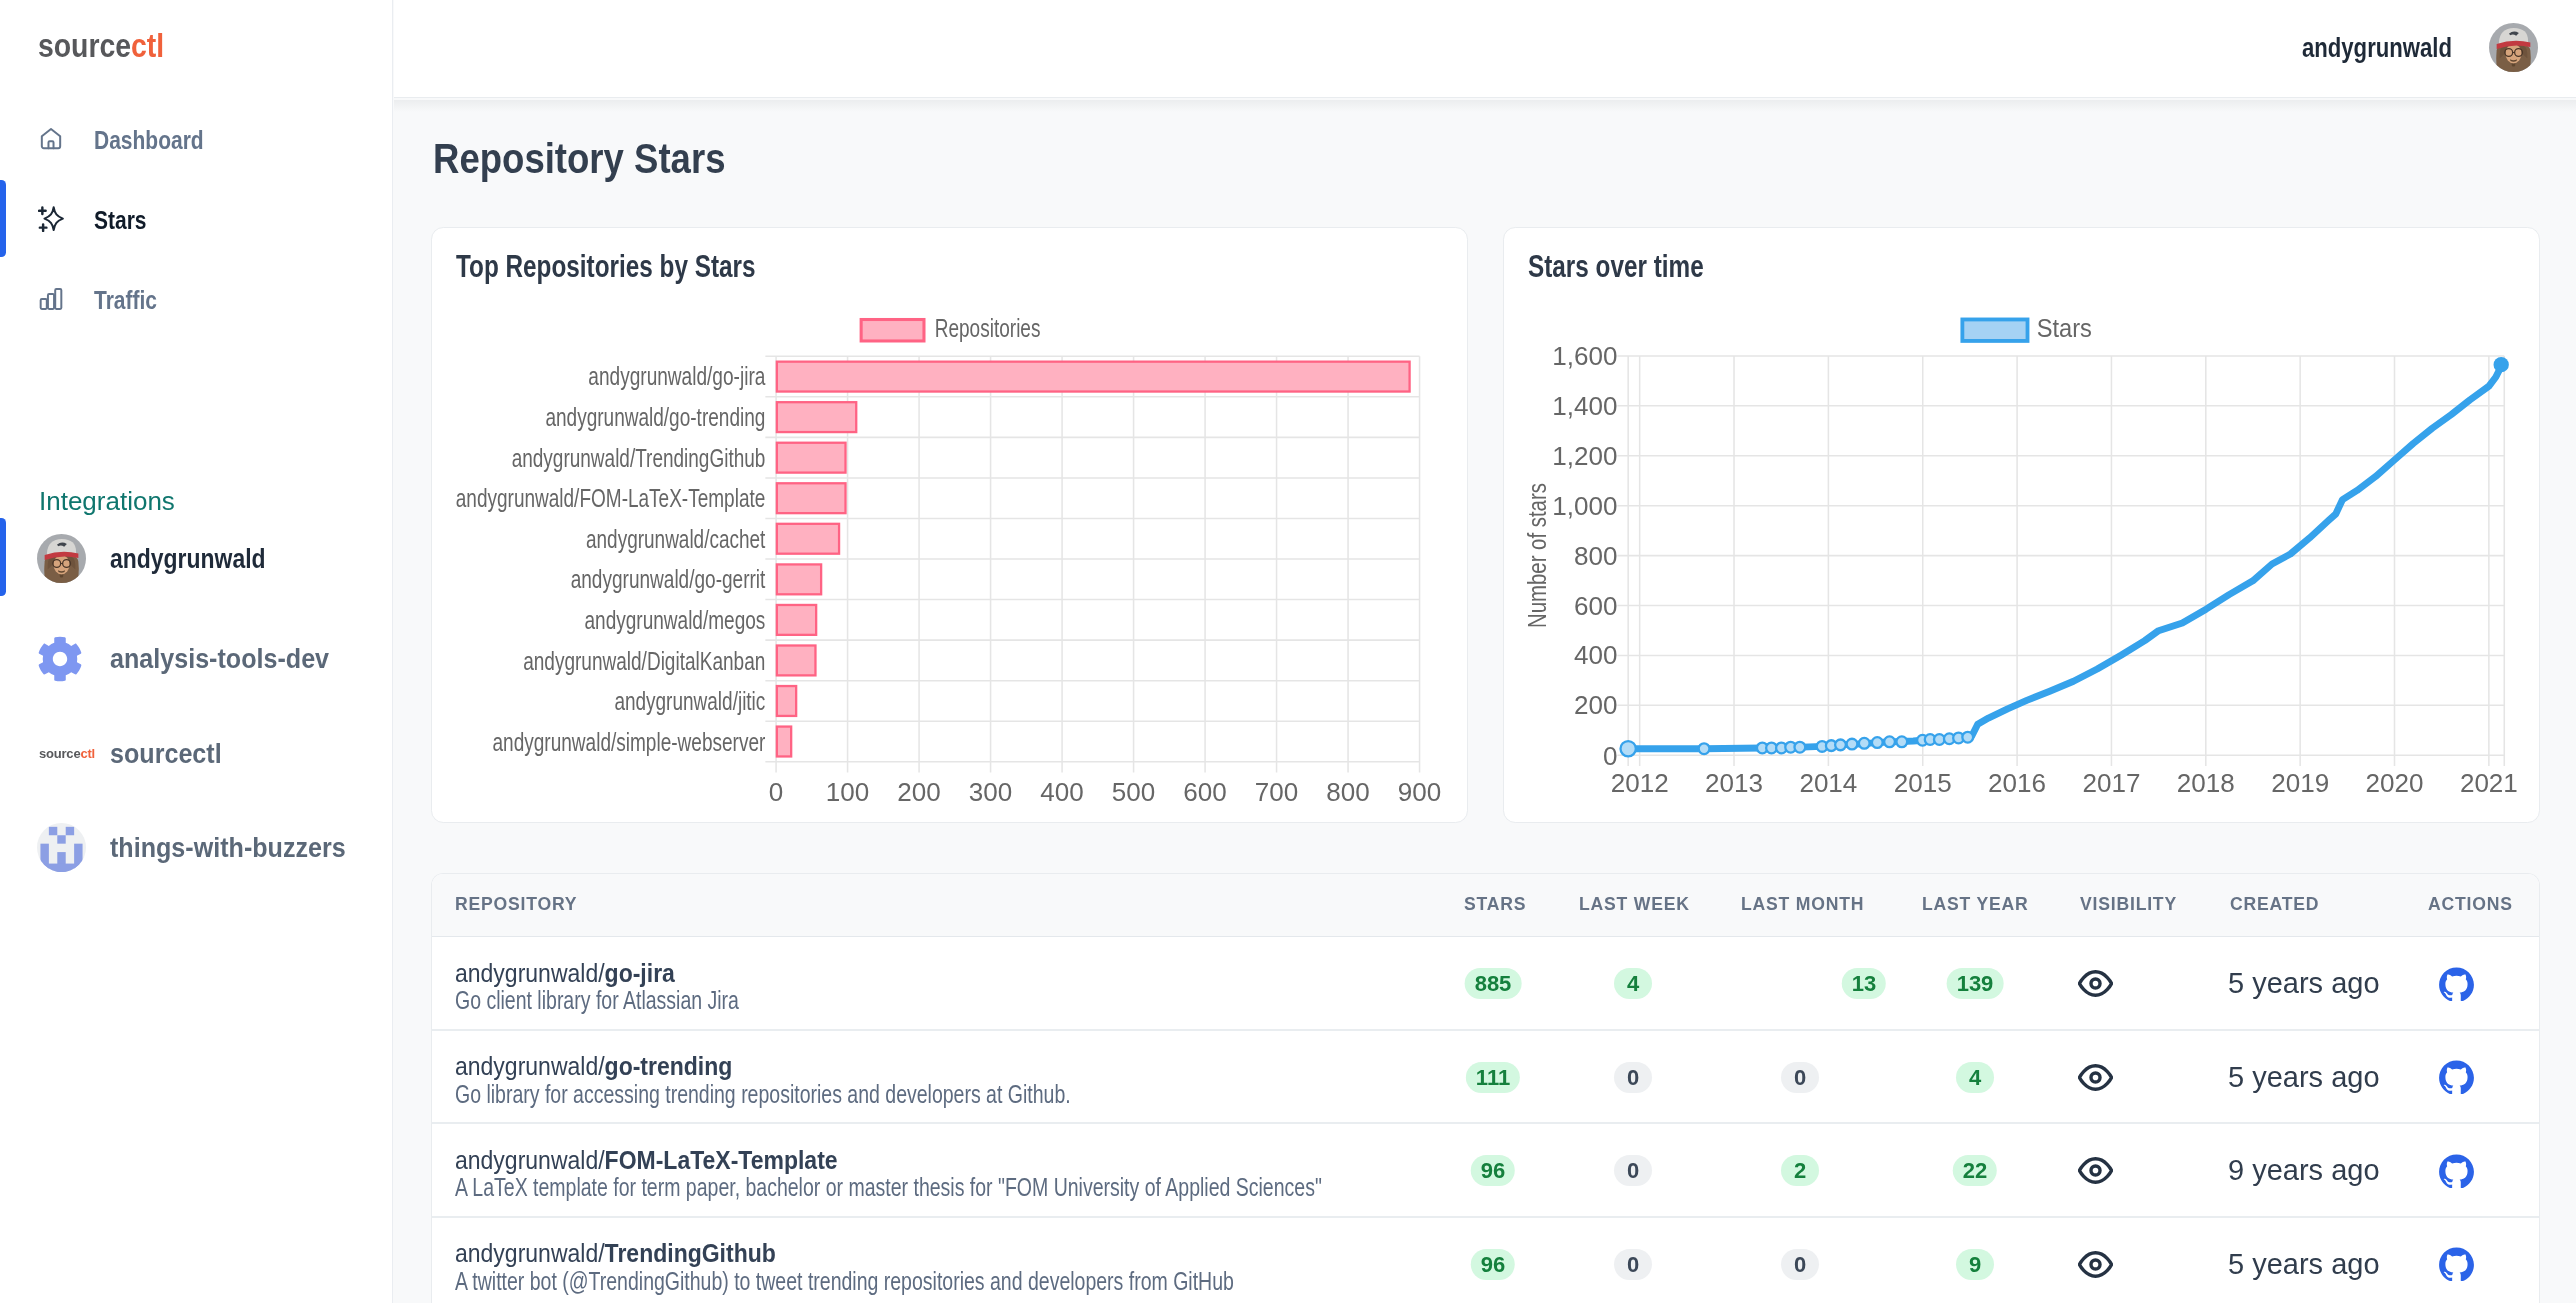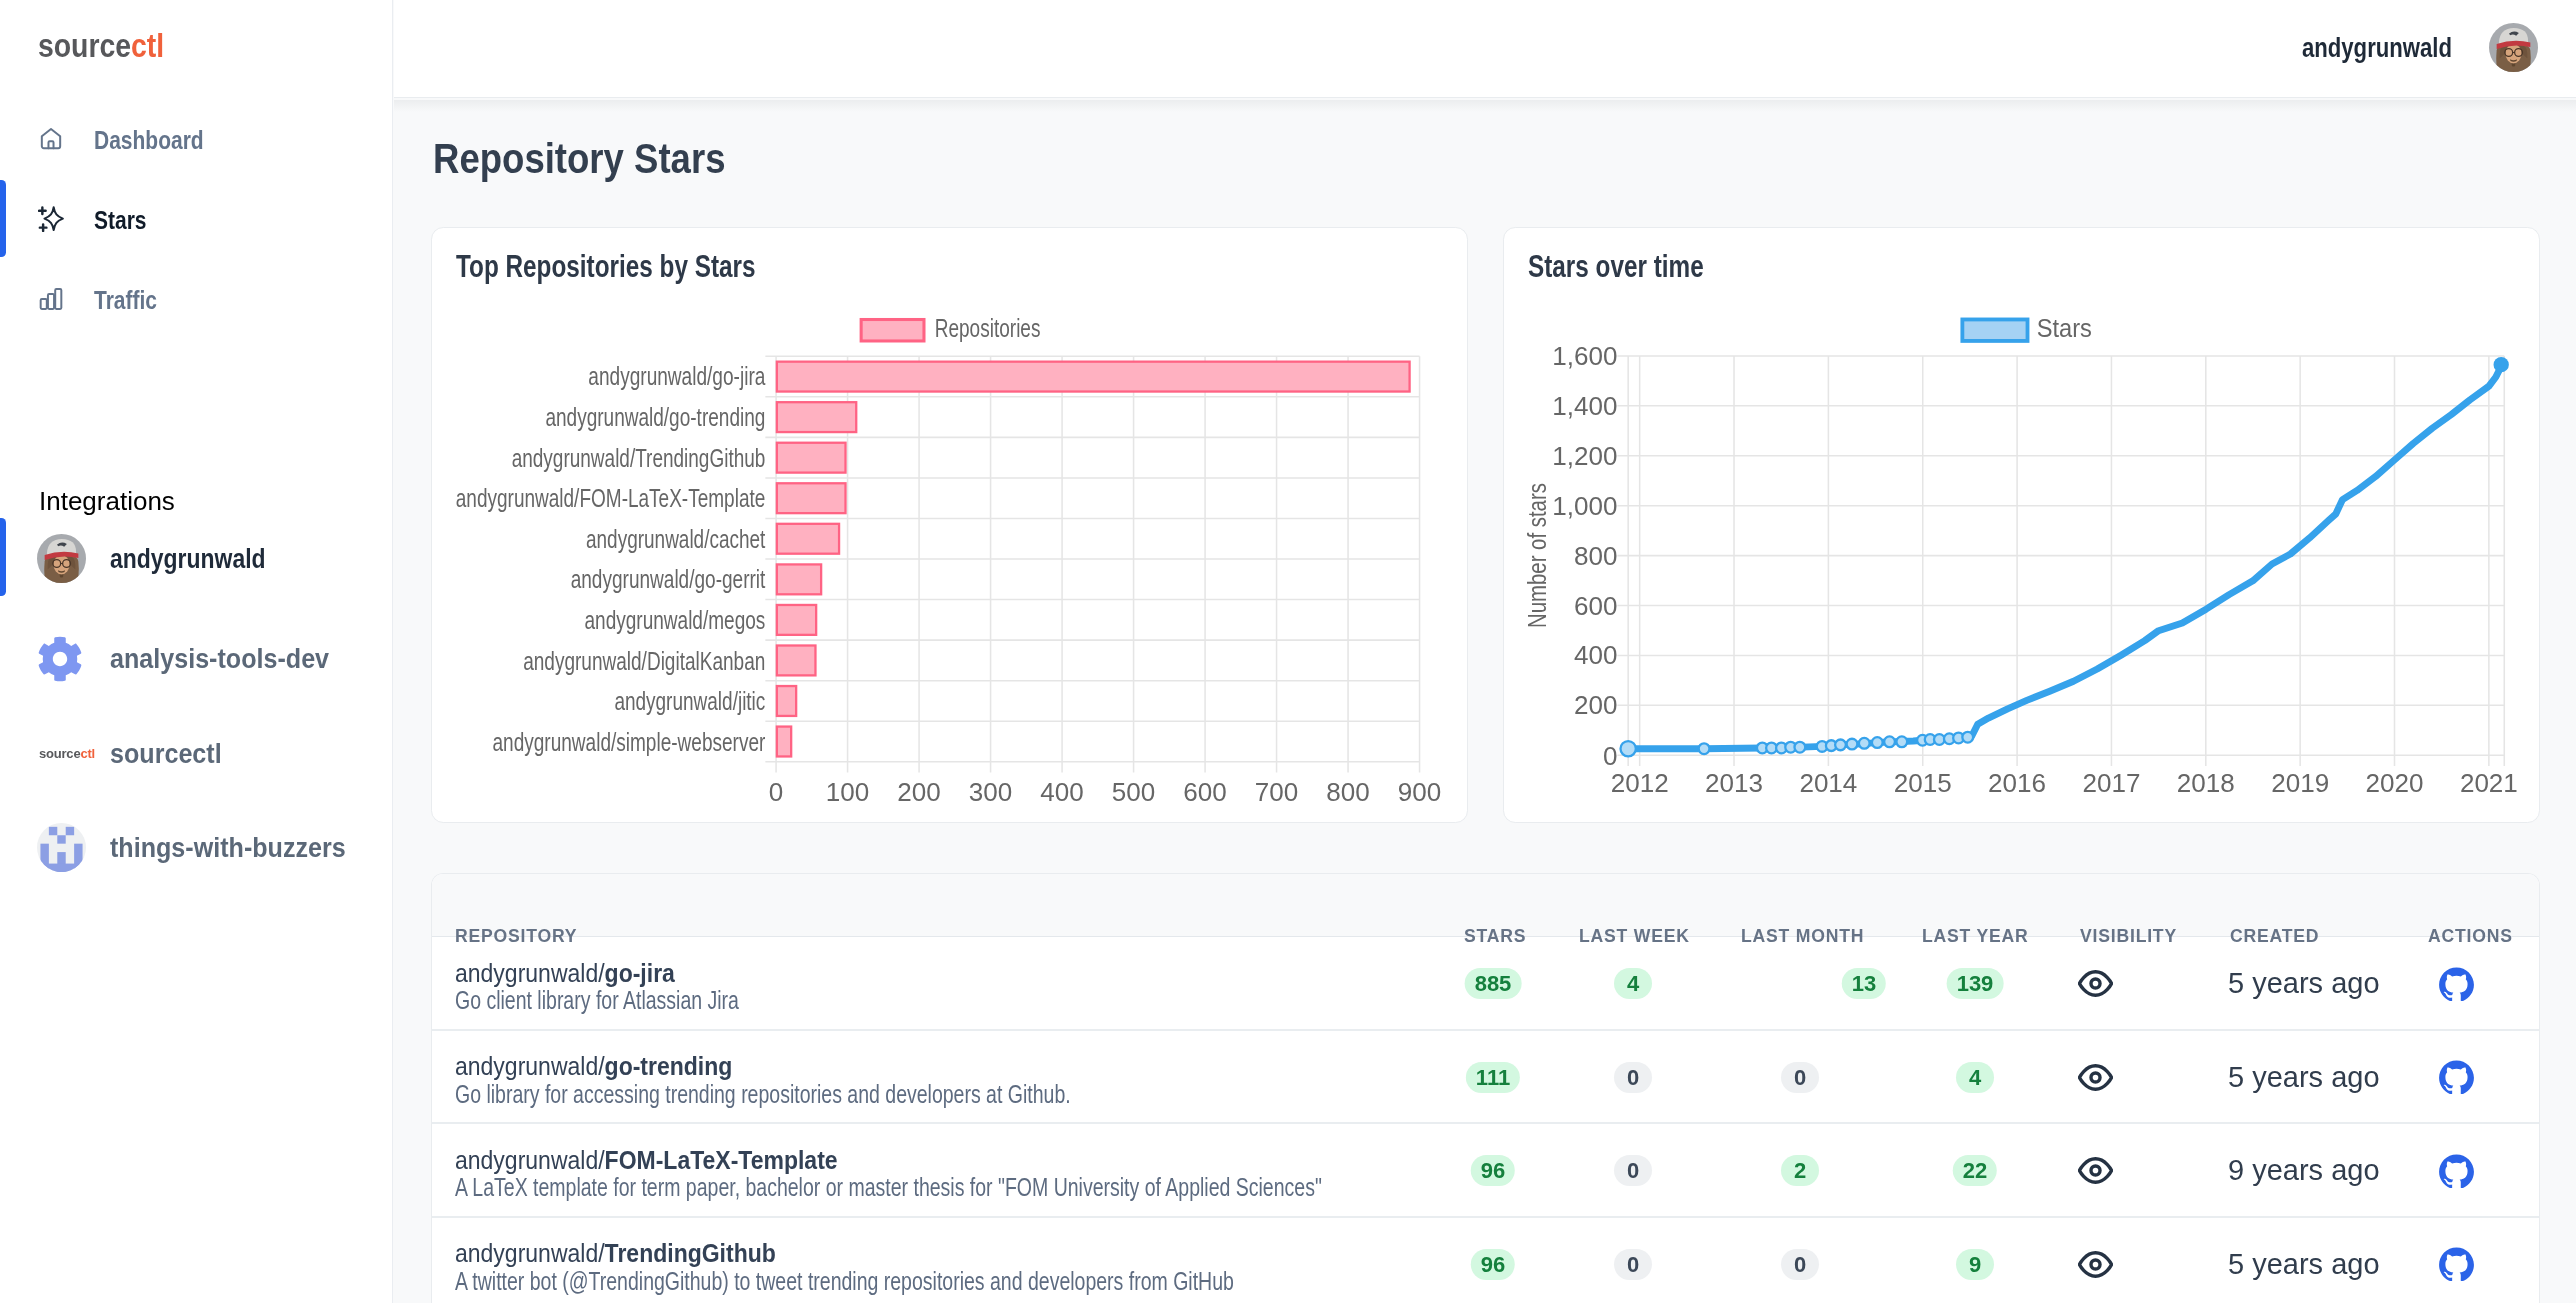--- a/index.html
+++ b/index.html
@@ -7,40 +7,40 @@
 .abs { position:absolute; }
 
 #sidebar { left:0; top:0; width:393px; height:1303px; background:#fff; border-right:1.5px solid #eaedf1; }
 #logo { left:38px; top:29px; font-size:33px; line-height:33px; font-weight:700; color:#57585b; transform:scaleX(0.86); transform-origin:left top; }
 #logo span { color:#f0613b; }
 .nav { left:0; width:391px; height:77px; }
 .nav .ic { position:absolute; left:38px; top:50%; margin-top:-13px; width:26px; height:26px; }
 .nav .t { position:absolute; left:94px; top:50%; margin-top:-10.7px; font-size:25px; line-height:25px; font-weight:700; color:#64748b; transform:scaleX(0.84); transform-origin:left top; }
 .nav.active .t { color:#101b29; }
 .bluebar { left:0; width:6.1px; background:#2563eb; border-radius:0 4.6px 4.6px 0; }
-#inthead { left:39px; top:488px; font-size:26px; line-height:26px; font-weight:400; color:#000000; }
+#inthead { left:39px; top:488px; font-size:26px; line-height:26px; font-weight:400; color:#0f766e; }
 .integ { left:0; width:391px; height:95px; }
 .integ .av { position:absolute; left:37px; top:50%; margin-top:-24.5px; width:49px; height:49px; }
 .integ .t { position:absolute; left:110px; top:50%; margin-top:-13px; font-size:27px; line-height:27px; font-weight:700; color:#5b6878; transform:scaleX(0.93); transform-origin:left top; }
 .integ.active .t { color:#1f2a39; }
 
 #header { left:394px; top:0; width:2182px; height:98px; background:#fff; border-bottom:1.5px solid #e9ecef; }
 #hshadow { left:394px; top:100px; width:2182px; height:12.3px; background:linear-gradient(to bottom, rgba(20,30,45,0.055), rgba(20,30,45,0)); }
 #uname { right:124px; top:35px; font-size:27px; line-height:27px; font-weight:700; color:#1f2a38; transform:scaleX(0.82); transform-origin:right top; }
 #hav { right:38px; top:23px; width:49px; height:49px; }
 
 #h1 { left:433px; top:137px; font-size:43px; line-height:43px; font-weight:700; color:#333f4f; transform:scaleX(0.85); transform-origin:left top; }
 .card { background:#fff; border:1.5px solid #e9ecef; border-radius:12.3px; }
 #card1 { left:431px; top:227px; width:1037px; height:596px; }
 #card2 { left:1503px; top:227px; width:1037px; height:596px; }
 .ctitle { position:absolute; left:24px; top:22px; font-size:32px; line-height:32px; font-weight:700; color:#2e3948; transform:scaleX(0.76); transform-origin:left top; }
 
 #tbl { left:431px; top:873px; width:2109px; height:432px; background:#fff; border:1.5px solid #e9ecef; border-radius:12.3px 12.3px 0 0; border-bottom:none; overflow:hidden; }
 #thead { position:absolute; left:0; top:0; width:100%; height:63px; background:#f8f9fa; border-bottom:1.5px solid #e4e8ec; }
-.th { position:absolute; top:22px; font-size:17.6px; line-height:17.6px; font-weight:700; color:#667386; letter-spacing:0.8px;margin-top:32px; }
+.th { position:absolute; top:22px; font-size:17.6px; line-height:17.6px; font-weight:700; color:#667386; letter-spacing:0.8px; }
 .rowline { position:absolute; left:0; width:100%; height:1.5px; background:#e9edf0; }
 .rtitle { position:absolute; font-size:25px; line-height:25px; color:#334155; font-weight:400; white-space:nowrap; transform:scaleX(0.92); transform-origin:left top; }
 .rtitle b { font-weight:700; }
 .rdesc { position:absolute; font-size:25px; line-height:25px; color:#5d6b80; font-weight:400; white-space:nowrap; transform:scaleX(0.78); transform-origin:left top; }
 .pill { position:absolute; height:31px; border-radius:16px; min-width:38px; padding:0 10px; font-size:22px; font-weight:700; display:flex; align-items:center; justify-content:center; transform:translateX(-50%);text-align:center; }
 .pg { background:#d3f8e0; color:#15803d; }
 .py { background:#eef0f2; color:#3c4858; }
 .cell { position:absolute; font-size:29px; line-height:29px; color:#313d4d; white-space:nowrap; }
 text { font-family:"Liberation Sans", sans-serif; }
 </style></head>

